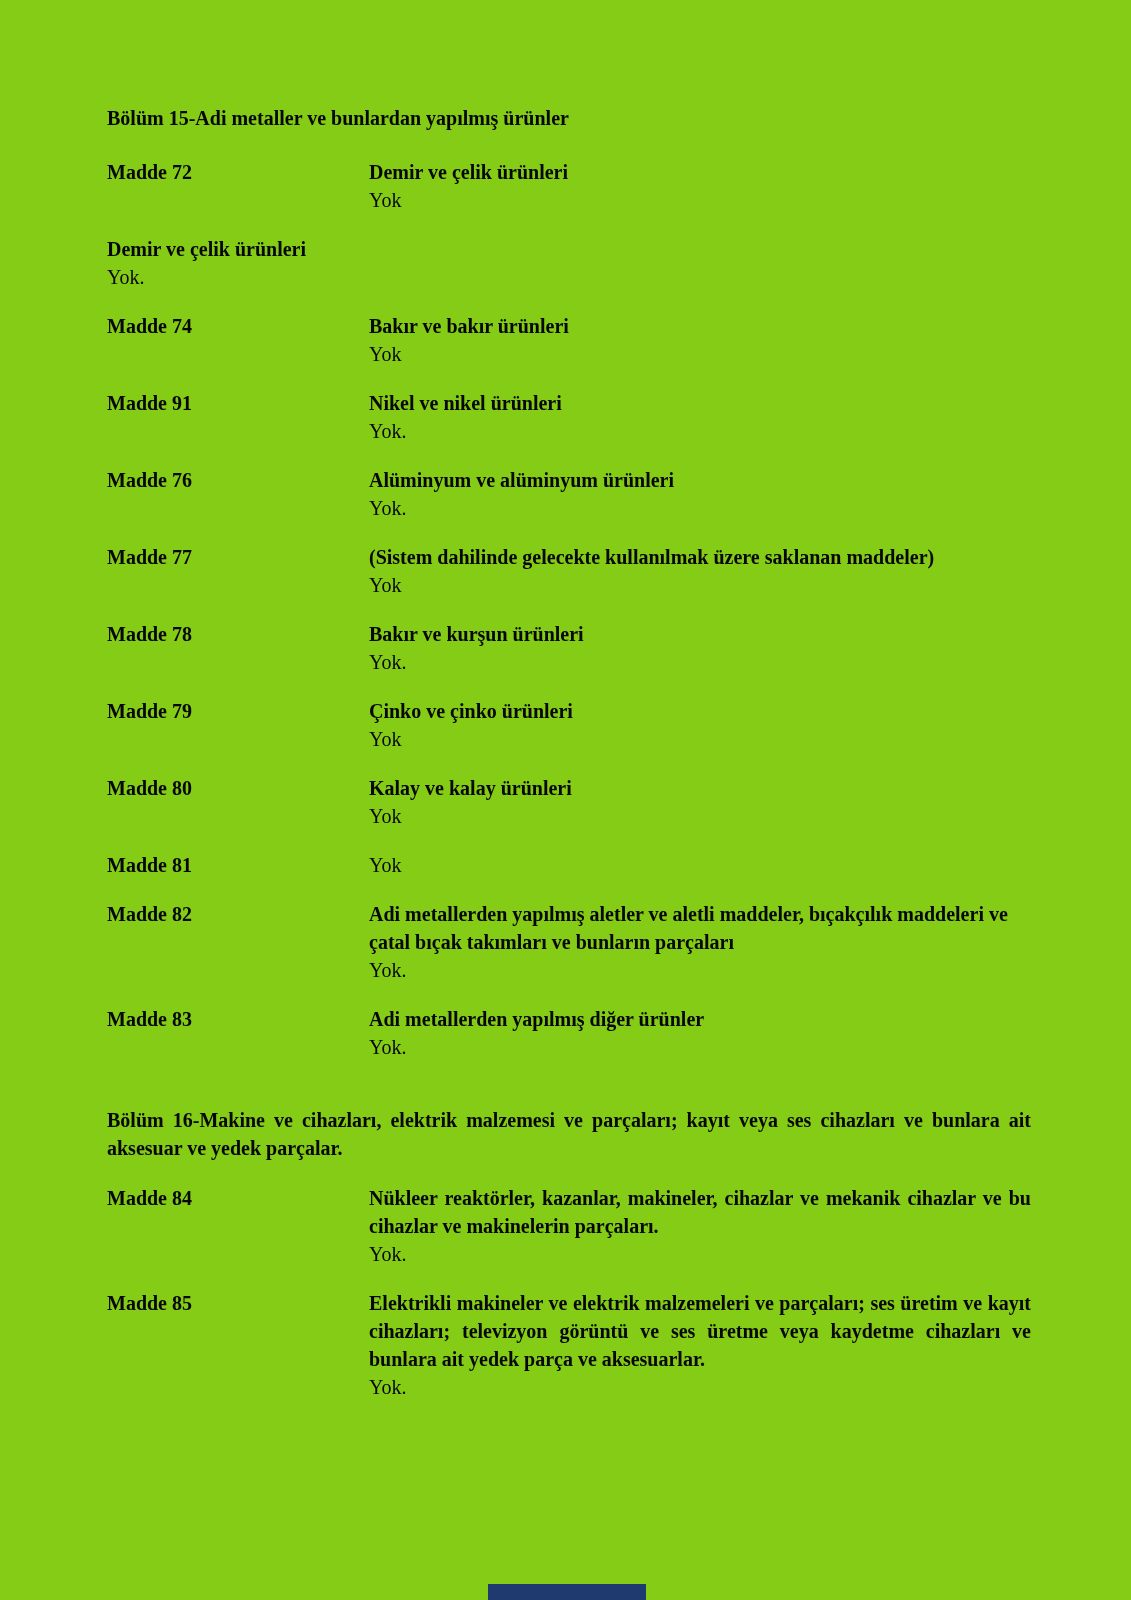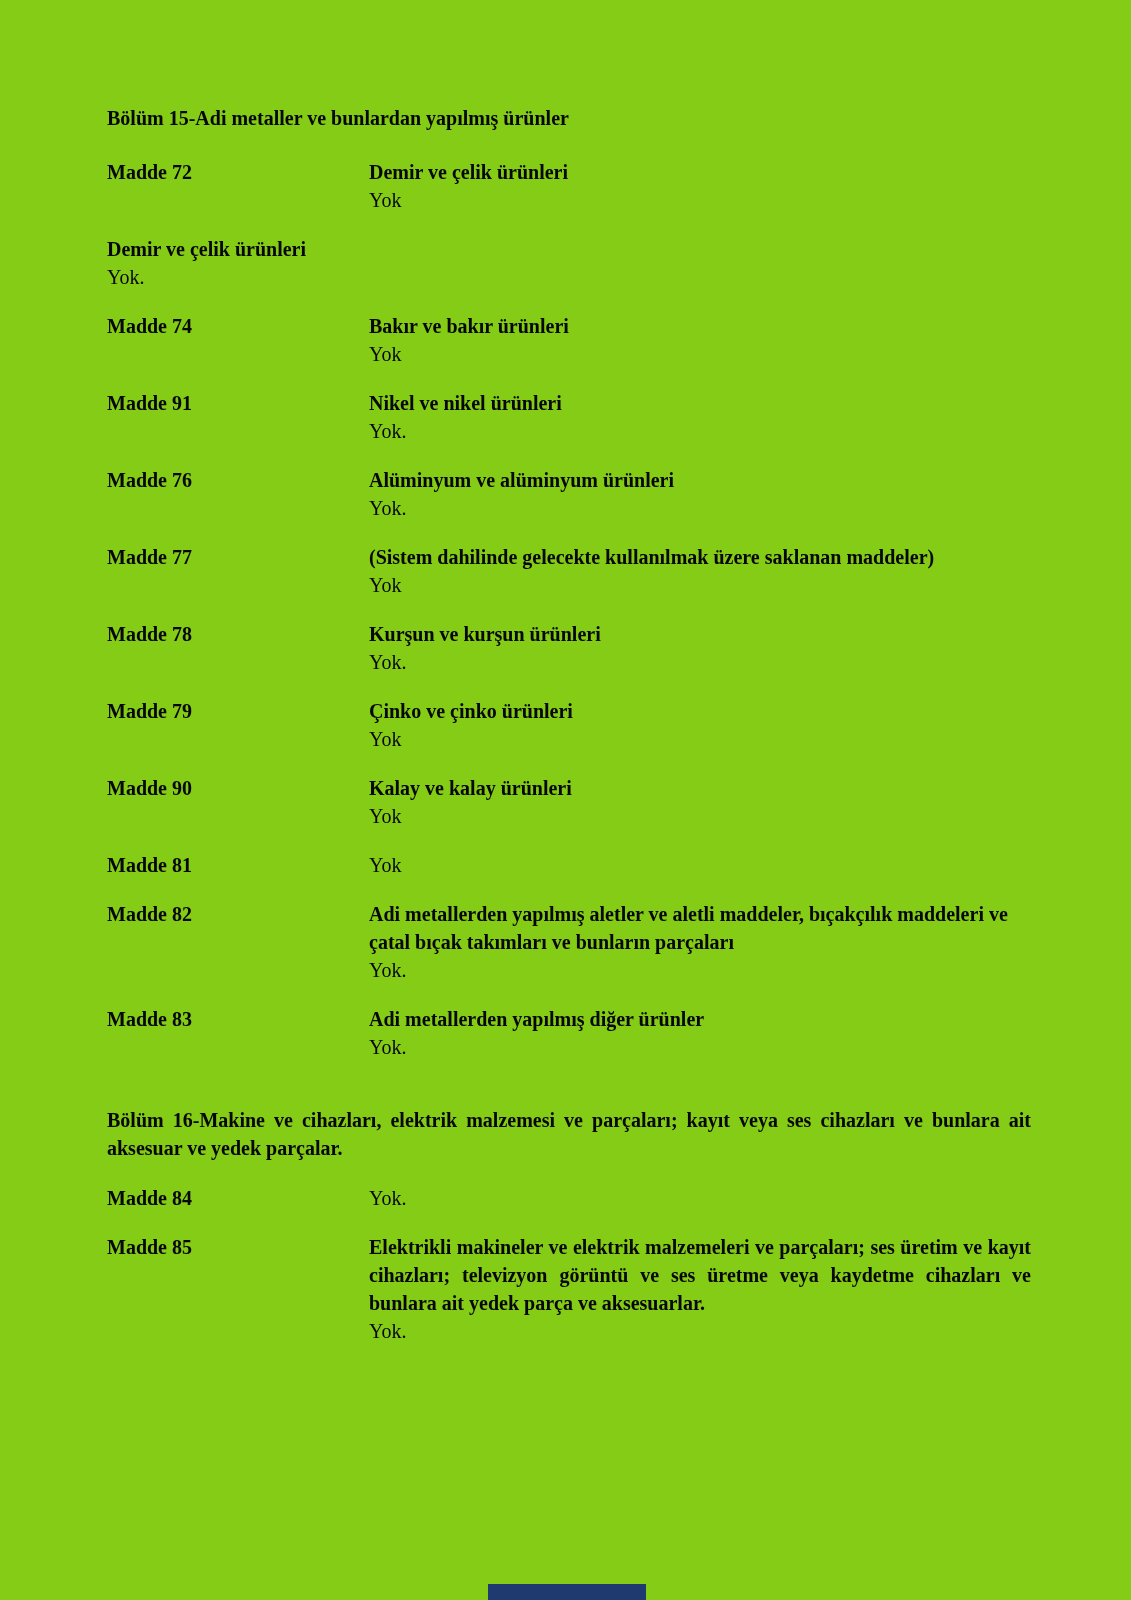--- a/index.html
+++ b/index.html
@@ -120,35 +120,35 @@
     <div class="madde-label">Madde 77</div>
     <div class="madde-desc">
       <div class="madde-title">(Sistem dahilinde gelecekte kullanılmak üzere saklanan maddeler)</div>
       <div class="madde-status">Yok</div>
     </div>
   </div>
 
   <div class="madde-row">
     <div class="madde-label">Madde 78</div>
     <div class="madde-desc">
-      <div class="madde-title">Kurşun ve kurşun ürünleri</div>
+      <div class="madde-title">Bakır ve kurşun ürünleri</div>
       <div class="madde-status">Yok.</div>
     </div>
   </div>
 
   <div class="madde-row">
     <div class="madde-label">Madde 79</div>
     <div class="madde-desc">
       <div class="madde-title">Çinko ve çinko ürünleri</div>
       <div class="madde-status">Yok</div>
     </div>
   </div>
 
   <div class="madde-row">
-    <div class="madde-label">Madde 90</div>
+    <div class="madde-label">Madde 80</div>
     <div class="madde-desc">
       <div class="madde-title">Kalay ve kalay ürünleri</div>
       <div class="madde-status">Yok</div>
     </div>
   </div>
 
   <div class="madde-row">
     <div class="madde-label">Madde 81</div>
     <div class="madde-desc">
       <div class="madde-status">Yok</div>
@@ -169,20 +169,21 @@
       <div class="madde-title">Adi metallerden yapılmış diğer ürünler</div>
       <div class="madde-status">Yok.</div>
     </div>
   </div>
 
   <h2 class="section-heading justified">Bölüm 16-Makine ve cihazları, elektrik malzemesi ve parçaları; kayıt veya ses cihazları ve bunlara ait aksesuar ve yedek parçalar.</h2>
 
   <div class="madde-row">
     <div class="madde-label">Madde 84</div>
     <div class="madde-desc">
+      <div class="madde-title justified">Nükleer reaktörler, kazanlar, makineler, cihazlar ve mekanik cihazlar ve bu cihazlar ve makinelerin parçaları.</div>
       <div class="madde-status">Yok.</div>
     </div>
   </div>
 
   <div class="madde-row">
     <div class="madde-label">Madde 85</div>
     <div class="madde-desc">
       <div class="madde-title justified">Elektrikli makineler ve elektrik malzemeleri ve parçaları; ses üretim ve kayıt cihazları; televizyon görüntü ve ses üretme veya kaydetme cihazları ve bunlara ait yedek parça ve aksesuarlar.</div>
       <div class="madde-status">Yok.</div>
     </div>

